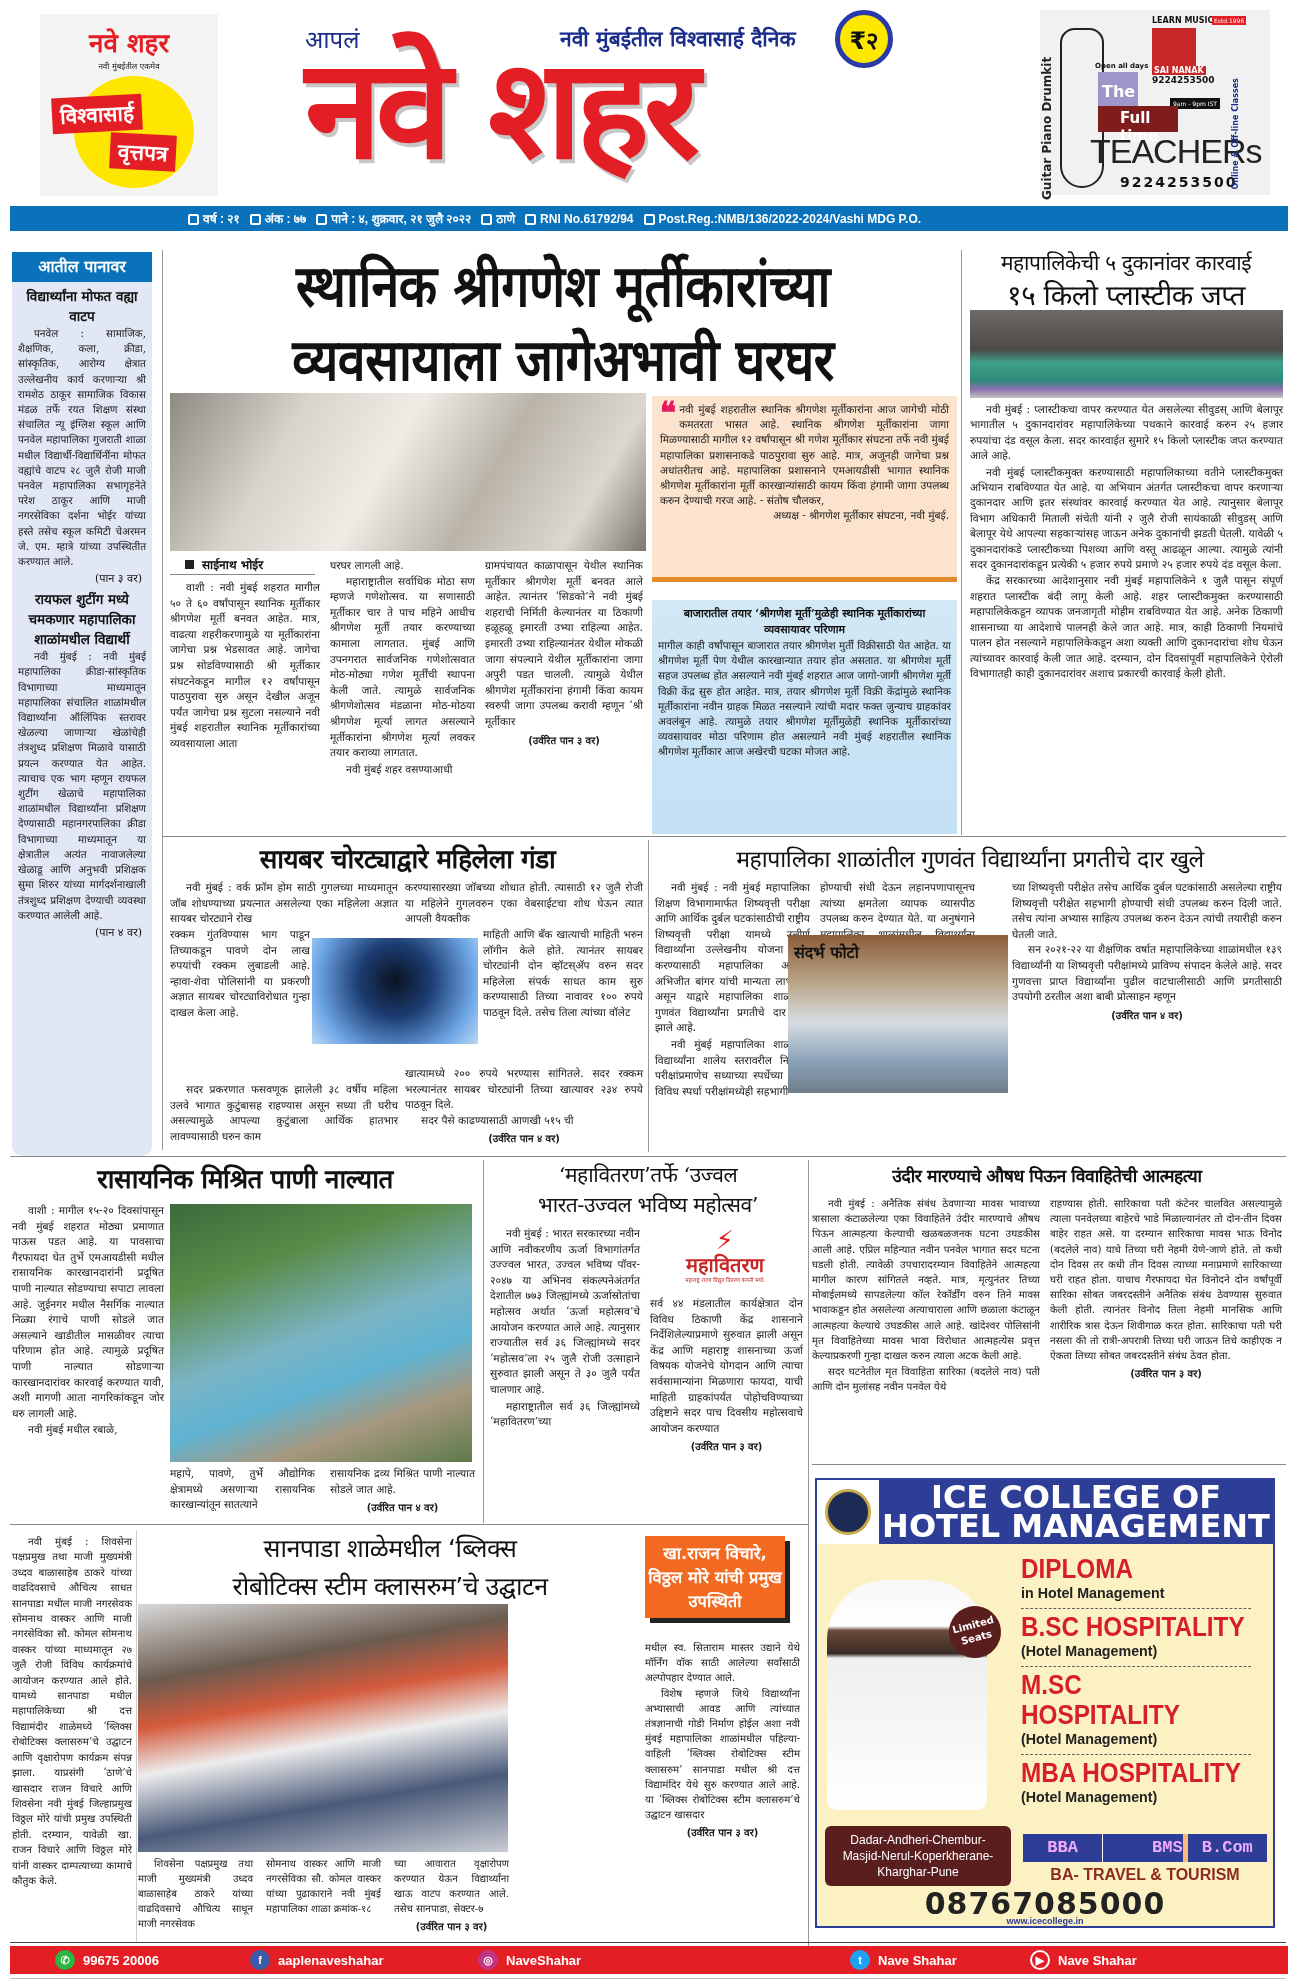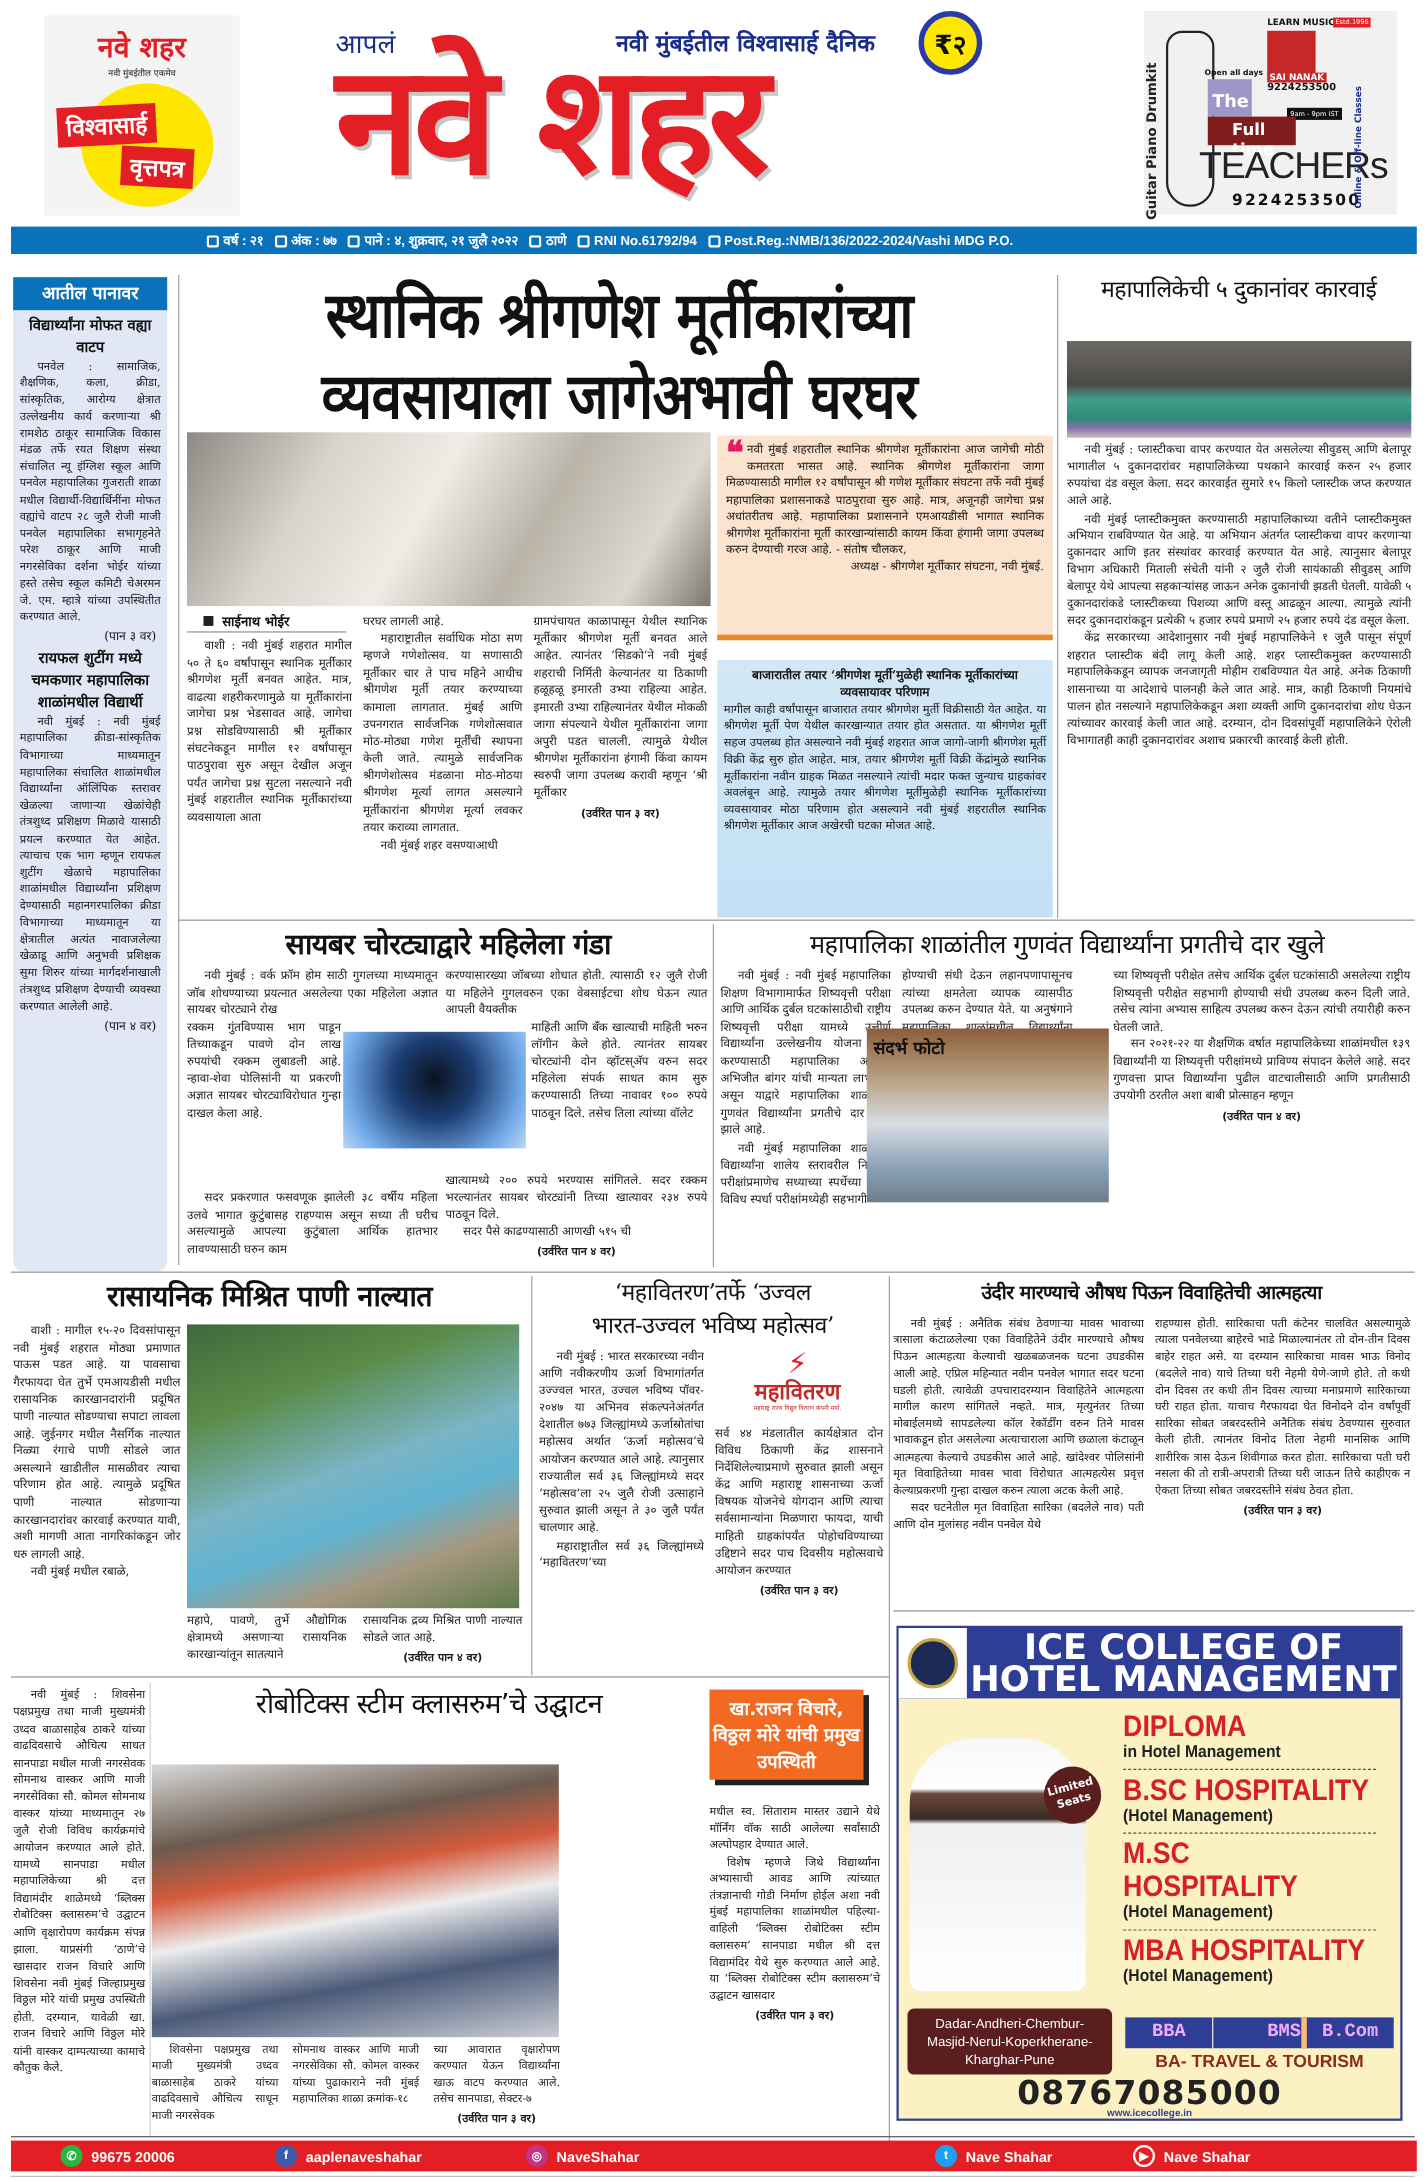--- a/index.html
+++ b/index.html
@@ -132,20 +132,21 @@
 
 <div class="abs info-box">
   <div style="font-family:'DejaVu Serif',serif;font-weight:bold;font-size:11px;line-height:16px;text-align:center;padding:0 10px">बाजारातील तयार ‘श्रीगणेश मूर्ती’मुळेही स्थानिक मूर्तीकारांच्या व्यवसायावर परिणाम</div>
   <div class="txt" style="font-size:10.4px;line-height:15.2px">मागील काही वर्षांपासून बाजारात तयार श्रीगणेश मुर्ती विक्रीसाठी येत आहेत. या श्रीगणेश मूर्ती पेण येथील कारखान्यात तयार होत असतात. या श्रीगणेश मूर्ती सहज उपलब्ध होत असल्याने नवी मुंबई शहरात आज जागो-जागी श्रीगणेश मूर्ती विक्री केंद्र सुरु होत आहेत. मात्र, तयार श्रीगणेश मूर्ती विक्री केंद्रांमुळे स्थानिक मूर्तीकारांना नवीन ग्राहक मिळत नसल्याने त्यांची मदार फक्त जुन्याच ग्राहकांवर अवलंबून आहे. त्यामुळे तयार श्रीगणेश मूर्तीमुळेही स्थानिक मूर्तीकारांच्या व्यवसायावर मोठा परिणाम होत असल्याने नवी मुंबई शहरातील स्थानिक श्रीगणेश मूर्तीकार आज अखेरची घटका मोजत आहे.</div>
 </div>
 
 <div class="vrule" style="left:961px;top:250px;height:585px"></div>
 
 <div class="abs hl" style="left:966px;top:248px;width:320px;font-weight:normal">
   <div style="font-size:21px;line-height:30px">महापालिकेची ५ दुकानांवर कारवाई</div>
+  <div style="font-size:28px;line-height:36px">१५ किलो प्लास्टीक जप्त</div>
 </div>
 <div class="photo" style="left:970px;top:310px;width:313px;height:88px;background:linear-gradient(180deg,#6d6a66 0%,#4c4a47 45%,#3fa08a 60%,#2f8b7a 80%,#8b6fae 90%,#c4c2bf 100%)"></div>
 <div class="abs txt" style="left:970px;top:402px;width:313px;font-size:10.6px;line-height:15.4px">
   <p>नवी मुंबई : प्लास्टीकचा वापर करण्यात येत असलेल्या सीवुडस् आणि बेलापूर भागातील ५ दुकानदारांवर महापालिकेच्या पथकाने कारवाई करुन २५ हजार रुपयांचा दंड वसूल केला. सदर कारवाईत सुमारे १५ किलो प्लास्टीक जप्त करण्यात आले आहे.</p>
   <p>नवी मुंबई प्लास्टीकमुक्त करण्यासाठी महापालिकाच्या वतीने प्लास्टीकमुक्त अभियान राबविण्यात येत आहे. या अभियान अंतर्गत प्लास्टीकचा वापर करणाऱ्या दुकानदार आणि इतर संस्थांवर कारवाई करण्यात येत आहे. त्यानुसार बेलापूर विभाग अधिकारी मिताली संचेती यांनी २ जुलै रोजी सायंकाळी सीवुडस् आणि बेलापूर येथे आपल्या सहकाऱ्यांसह जाऊन अनेक दुकानांची झडती घेतली. यावेळी ५ दुकानदारांकडे प्लास्टीकच्या पिशव्या आणि वस्तू आढळून आल्या. त्यामुळे त्यांनी सदर दुकानदारांकडून प्रत्येकी ५ हजार रुपये प्रमाणे २५ हजार रुपये दंड वसूल केला.</p>
   <p>केंद्र सरकारच्या आदेशानुसार नवी मुंबई महापालिकेने १ जुलै पासून संपूर्ण शहरात प्लास्टीक बंदी लागू केली आहे. शहर प्लास्टीकमुक्त करण्यासाठी महापालिकेकडून व्यापक जनजागृती मोहीम राबविण्यात येत आहे. अनेक ठिकाणी शासनाच्या या आदेशाचे पालनही केले जात आहे. मात्र, काही ठिकाणी नियमांचे पालन होत नसल्याने महापालिकेकडून अशा व्यक्ती आणि दुकानदारांचा शोध घेऊन त्यांच्यावर कारवाई केली जात आहे. दरम्यान, दोन दिवसांपूर्वी महापालिकेने ऐरोली विभागातही काही दुकानदारांवर अशाच प्रकारची कारवाई केली होती.</p>
 </div>
 
 <div class="hrule" style="left:162px;top:836px;width:1124px"></div>
 
@@ -240,20 +241,21 @@
 </div>
 
 <div class="hrule" style="left:10px;top:1524px;width:798px"></div>
 <div class="hrule" style="left:812px;top:1464px;width:474px"></div>
 
 <div class="abs txt" style="left:12px;top:1534px;width:120px;font-size:10.2px;line-height:15.4px">
   <p>नवी मुंबई : शिवसेना पक्षप्रमुख तथा माजी मुख्यमंत्री उध्दव बाळासाहेब ठाकरे यांच्या वाढदिवसाचे औचित्य साधत सानपाडा मधील माजी नगरसेवक सोमनाथ वास्कर आणि माजी नगरसेविका सौ. कोमल सोमनाथ वास्कर यांच्या माध्यमातून २७ जुलै रोजी विविध कार्यक्रमांचे आयोजन करण्यात आले होते. यामध्ये सानपाडा मधील महापालिकेच्या श्री दत्त विद्यामंदीर शाळेमध्ये ‘ब्लिक्स रोबोटिक्स क्लासरुम’चे उद्घाटन आणि वृक्षारोपण कार्यक्रम संपन्न झाला. याप्रसंगी ‘ठाणे’चे खासदार राजन विचारे आणि शिवसेना नवी मुंबई जिल्हाप्रमुख विठ्ठल मोरे यांची प्रमुख उपस्थिती होती. दरम्यान, यावेळी खा. राजन विचारे आणि विठ्ठल मोरे यांनी वास्कर दाम्पत्याच्या कामाचे कौतुक केले.</p>
 </div>
 <div class="vrule" style="left:136px;top:1530px;height:412px;background:#ccc"></div>
 <div class="abs hl" style="left:140px;top:1530px;width:500px;font-weight:normal;font-size:25px;line-height:38px">
+  <div>सानपाडा शाळेमधील ‘ब्लिक्स</div>
   <div>रोबोटिक्स स्टीम क्लासरुम’चे उद्घाटन</div>
 </div>
 <div class="photo" style="left:138px;top:1604px;width:370px;height:248px;background:linear-gradient(170deg,#d9d9d9 0%,#6b5b4f 25%,#d45a3c 40%,#ededed 55%,#4b5a79 75%,#c9ccd3 100%)"></div>
 <div class="abs txt" style="left:138px;top:1856px;width:115px;font-size:10px;line-height:15px">
     <p>शिवसेना पक्षप्रमुख तथा माजी मुख्यमंत्री उध्दव बाळासाहेब ठाकरे यांच्या वाढदिवसाचे औचित्य साधून माजी नगरसेवक</p>
   </div>
 <div class="abs txt" style="left:266px;top:1856px;width:115px;font-size:10px;line-height:15px">
     <div>सोमनाथ वास्कर आणि माजी नगरसेविका सौ. कोमल वास्कर यांच्या पुढाकाराने नवी मुंबई महापालिका शाळा क्रमांक-१८</div>
   </div>
 <div class="abs txt" style="left:394px;top:1856px;width:115px;font-size:10px;line-height:15px">

